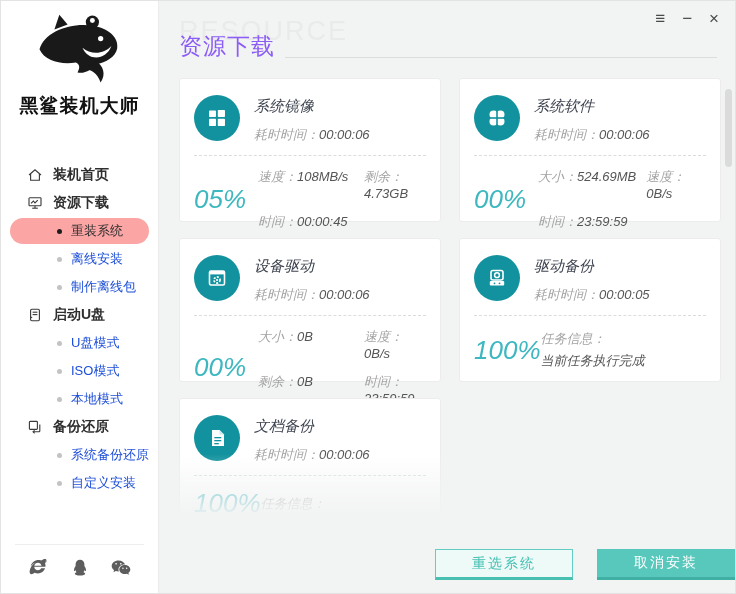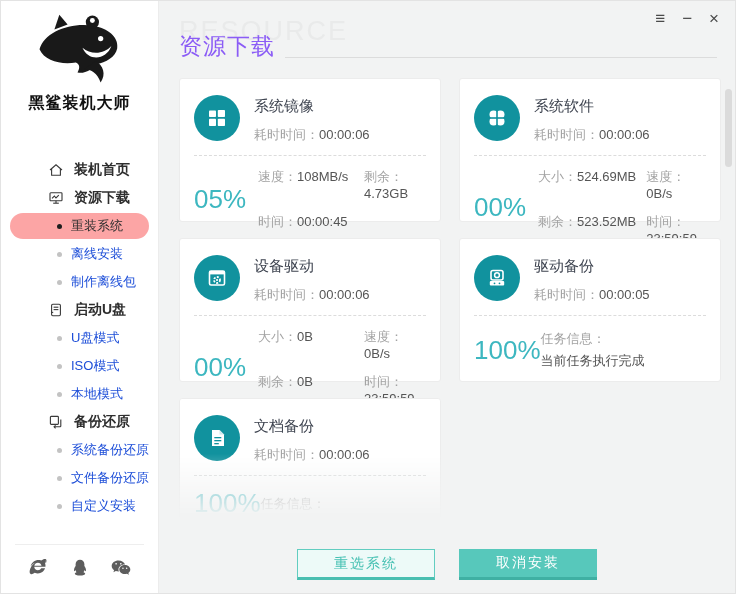--- a/index.html
+++ b/index.html
@@ -4,63 +4,63 @@
 <style>
   * { box-sizing: border-box; margin: 0; padding: 0; }
   html,body { width:736px; height:594px; }
   body { font-family:"Liberation Sans", sans-serif; }
   .window { position:relative; width:736px; height:594px; display:flex; background:#f2f3f3; overflow:hidden; border:1px solid #e3e3e3; }
 
   
   .sidebar { width:158px; flex:none; background:#fff; border-right:1px solid #ececec; display:flex; flex-direction:column; }
   .logo-area { text-align:center; padding-top:12px; }
   .logo-area svg { display:block; margin:0 auto; }
-  .app-name { font-size:16px; font-weight:700; color:#111; letter-spacing:1px; margin-top:4px;text-align:center; }
+  .app-name { font-size:19px; font-weight:700; color:#111; letter-spacing:1px; margin-top:4px;text-align:center; }
   .menu { margin-top:42px; flex:1; }
   .side-item { display:flex; align-items:center; height:28px; cursor:pointer; }
-  .side-item.cat { padding-left:26px; gap:10px; color:#2f2f2f; font-weight:600; font-size:14px;margin-left:21px; }
+  .side-item.cat { padding-left:26px; gap:10px; color:#2f2f2f; font-weight:600; font-size:14px; }
   .side-item.cat svg { width:16px; height:16px; flex:none; }
   .side-item.sub { padding-left:56px; gap:9px; color:#1d4ed8; font-size:13px; }
   .bullet { width:5px; height:5px; border-radius:50%; background:#c3c3c3; flex:none; }
   .side-item.sub.active { margin:1px 9px; height:26px; padding-left:47px; background:#fca5a5; border-radius:13px; color:#2f2f2f; }
   .side-item.sub.active .bullet { background:#1d1d1d; }
   .social { border-top:1px solid #eee; margin:6px 14px 0; padding:12px 12px 14px; display:flex; justify-content:space-between; align-items:center; }
   .social .sicon { width:22px; height:22px; display:flex; align-items:center; justify-content:center; cursor:pointer; }
 
   
   .main { position:relative; flex:1; }
   .win-controls { position:absolute; top:8px; right:16px; display:flex; gap:17px; z-index:5; }
   .win-controls span { color:#4a4a4a; font-size:17px; line-height:20px; cursor:pointer; }
 
   .page-header { display:flex; align-items:flex-end; margin:30px 18px 0 20px; }
   .title-wrap { position:relative; }
   .watermark { position:absolute; left:0; top:-15px; font-size:27px; font-weight:400; letter-spacing:2px; color:#e9eaea; white-space:nowrap; }
   .page-title { position:relative; font-size:23px; font-weight:400; color:#8b5cf6; letter-spacing:1px; }
   .title-rule { flex:1; border-bottom:1px solid #dcdcdc; margin:0 0 4px 10px; }
 
-  .cards { display:grid; grid-template-columns:1fr 1fr; gap:16px 18px; margin:16px 14px 0 20px; }
+  .cards { display:grid; grid-template-columns:1fr 1fr; gap:16px 18px; margin:16px 14px 0 20px;font-style:italic; }
   .card { background:#fff; border:1px solid #ececec; border-radius:3px; height:144px; padding:15px 14px 0; }
   .card.faded { height:124px; overflow:hidden;
     -webkit-mask-image:linear-gradient(to bottom,#000 45%,rgba(0,0,0,.45) 72%,transparent 97%);
             mask-image:linear-gradient(to bottom,#000 45%,rgba(0,0,0,.45) 72%,transparent 97%); }
   .card-top { display:flex; gap:14px; }
   .icon-circle { width:46px; height:46px; border-radius:50%; background:#11929e; flex:none; display:flex; align-items:center; justify-content:center; margin-top:1px; }
   .card-title { font-size:15px; color:#3e4450; padding-top:3px; }
   .elapsed { margin-top:10px; font-size:13px; }
   .lbl { color:#a3a3a3; }
   .val { color:#555; }
   .divider { border-top:1px dashed #dcdcdc; margin-top:11px; }
   .card-bottom { display:flex; align-items:center; padding-top:12px; }
   .percent { min-width:64px; font-size:26px; color:#3db7c0; }
   .stats { display:grid; grid-template-columns:minmax(96px,max-content) auto; column-gap:10px; row-gap:12px; font-size:13px; }
   .task { font-size:13px; line-height:22px; color:#555; }
 
   .scroll-thumb { position:absolute; right:3px; top:88px; width:7px; height:78px; border-radius:4px; background:#dbdbdb; }
 
-  .footer { position:absolute; left:0; right:0; bottom:13px; display:flex; justify-content:center; gap:24px; }
+  .footer { position:absolute; left:0; right:0; bottom:13px; display:flex; justify-content:flex-end; gap:24px; }
   .btn { width:138px; height:31px; display:flex; align-items:center; justify-content:center; font-size:14px; letter-spacing:2px; cursor:pointer; }
   .btn.outline { background:#edfaf8; border:1px solid #62cdc0; border-bottom:3px solid #49bfb1; color:#45c0b2; }
   .btn.solid { background:#57c8bb; border-bottom:3px solid #3fb0a3; color:#fff; }
 </style>
 </head>
 <body>
 
 <div class="window">
 
   <div class="sidebar">
@@ -136,24 +136,20 @@
             <path d="M9.5 14.2 L7.6 16 L9.5 17.8"></path>
           </svg>
         <span>备份还原</span>
       </div>
       <div class="side-item sub">
         <span class="bullet"></span>
         <span>系统备份还原</span>
       </div>
       <div class="side-item sub">
         <span class="bullet"></span>
-        <span>文件备份还原</span>
-      </div>
-      <div class="side-item sub">
-        <span class="bullet"></span>
         <span>自定义安装</span>
       </div>
     </div>
 
     <div class="social">
       <span class="sicon">
         <svg width="20" height="20" viewBox="0 0 24 24">
             <path fill="#5d5d5d" d="M21.6 6.1c.9-2.4.8-4.2-.5-4.8-1.2-.6-3.2.1-5.3 1.6-.9-.3-2-.5-3-.5C8 2.4 4.2 5.6 3.2 9.9 4.6 8 6.4 6.5 8.2 5.7 6 7.3 3.9 9.8 2.8 12.6c-1.3 3.2-1.1 5.9.4 6.7 1.2.6 3-.1 4.9-1.5 1.1.5 2.4.8 3.7.8 4 0 7.5-2.6 8.7-6.2h-4.6c-.7 1.4-2.3 2.4-4 2.4-2.4 0-4.3-1.8-4.4-4.2h13.4c.1-.5.1-1 .1-1.4 0-1.2-.3-2.4-.7-3.4.6-1.5.7-2.8.1-3.4-.5-.5-1.5-.5-2.6 0 .3.2.6.4.9.6 1.1-.4 1.9-.4 2.2 0 .3.4.2 1.2-.3 2.1zM7.6 9.2c.4-2 2.2-3.5 4.3-3.5 2.1 0 3.9 1.5 4.3 3.5H7.6z"></path>
           </svg>
       </span>
@@ -230,21 +226,20 @@
             <div class="card-title">系统软件</div>
             <div class="elapsed"><span class="lbl">耗时时间：</span><span class="val">00:00:06</span></div>
           </div>
         </div>
         <div class="divider"></div>
         <div class="card-bottom">
           <div class="percent">00%</div>
           <div class="stats">
             <div><span class="lbl">大小：</span><span class="val">524.69MB</span></div>
             <div><span class="lbl">速度：</span><span class="val">0B/s</span></div>
-            <div><span class="lbl">剩余：</span><span class="val">523.52MB</span></div>
             <div><span class="lbl">时间：</span><span class="val">23:59:59</span></div>
           </div>
         </div>
       </div>
 
       <div class="card">
         <div class="card-top">
           <div class="icon-circle">
             <svg width="24" height="24" viewBox="0 0 24 24">
                 <rect x="4.5" y="5" width="15" height="14" rx="1.5" fill="none" stroke="#fff" stroke-width="1.6"></rect>

